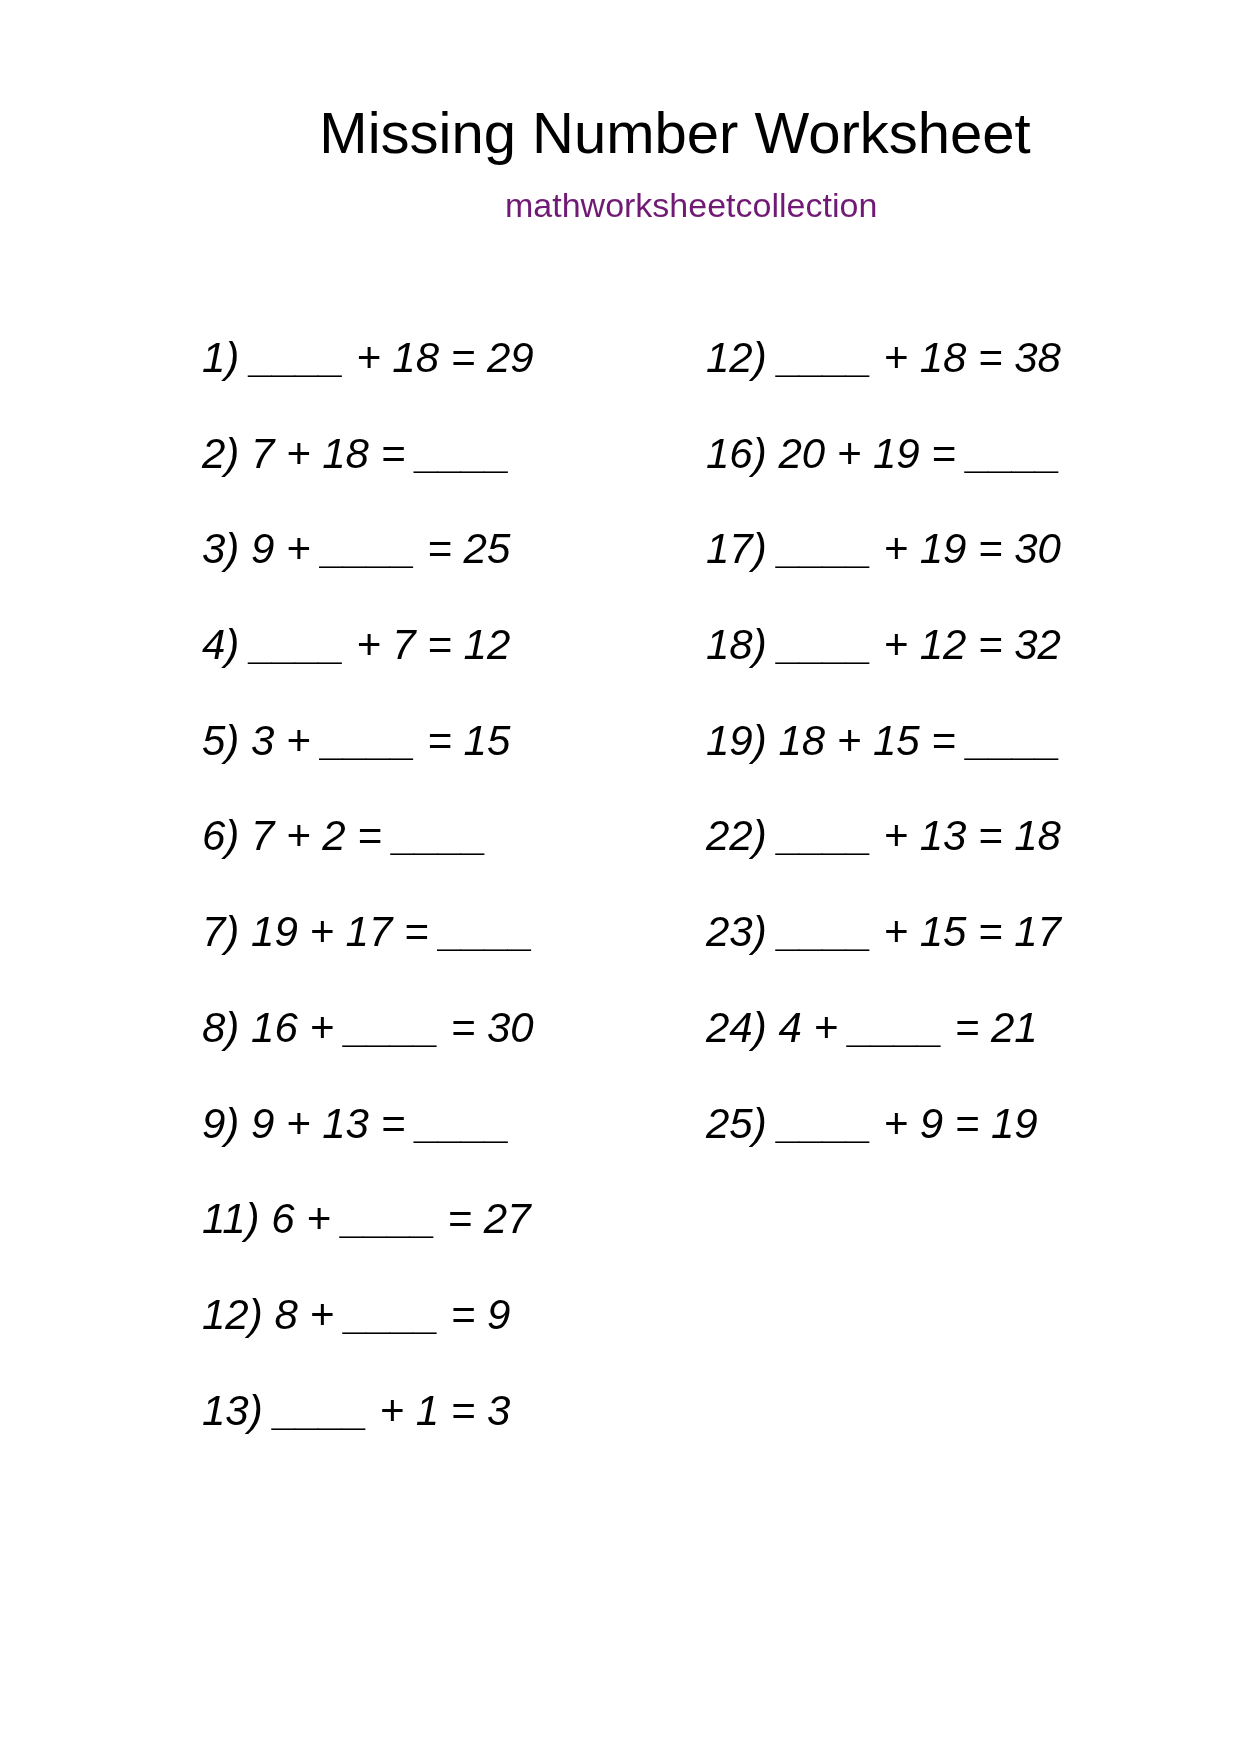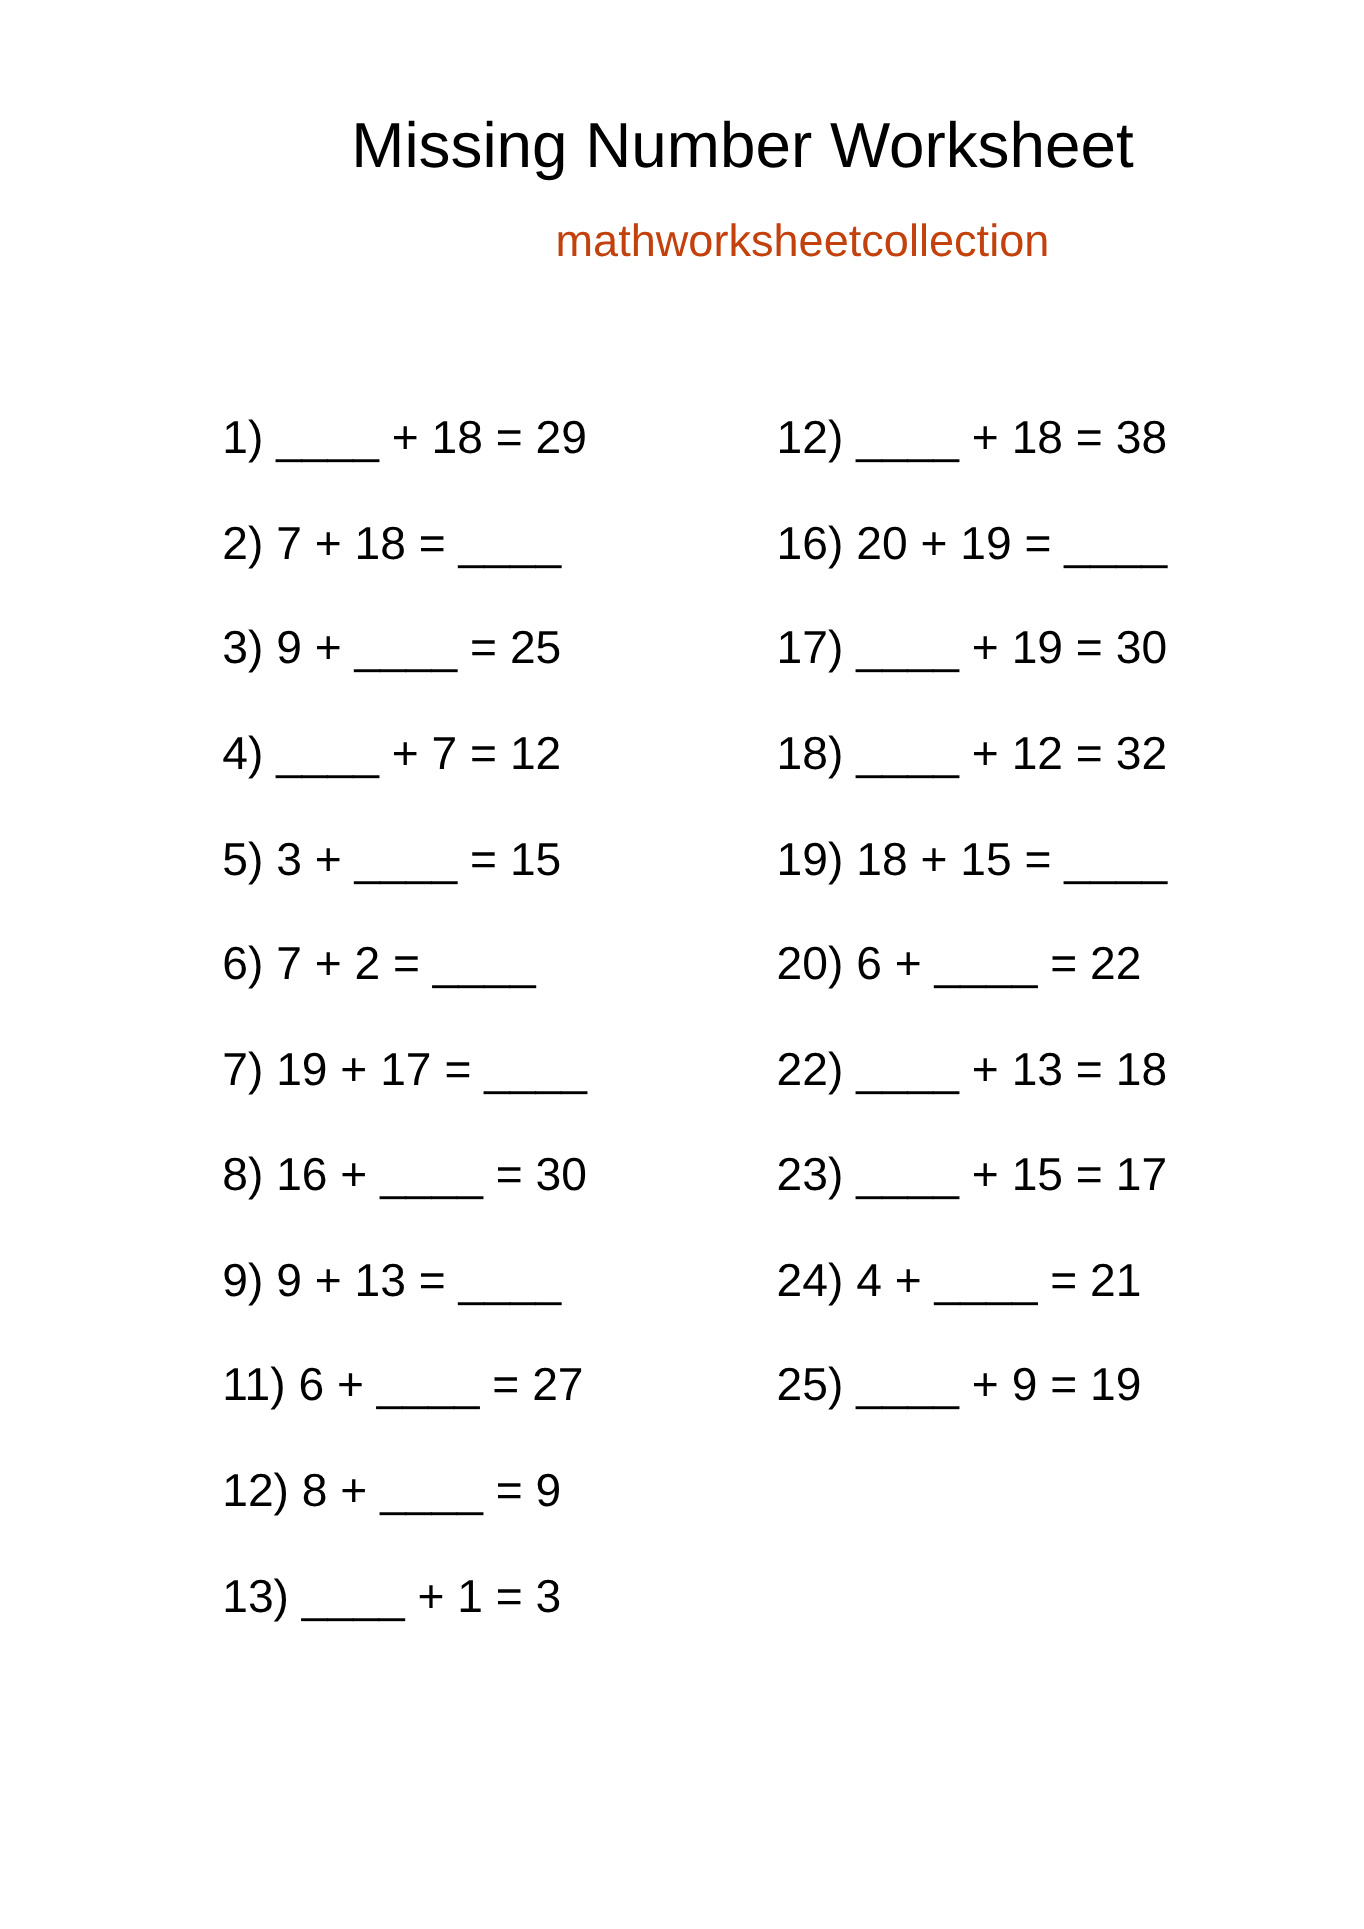--- a/index.html
+++ b/index.html
@@ -1,22 +1,22 @@
 <!DOCTYPE html>
 <html><head>
   <meta charset="utf-8">
   <style>
     html, body { margin: 0; padding: 0; background: #ffffff; }
     body { width: 1240px; height: 1754px; position: relative; overflow: hidden;
            font-family: "Liberation Sans", sans-serif; color: #000; }
     .title { position: absolute; left: 0; width: 1350px; top: 98px; text-align: center;
              font-size: 58px; line-height: 70px; white-space: nowrap; }
-    .subtitle { position: absolute; left: 505px; top: 180px; font-size: 41px; line-height: 50px;
-                color: #c2410c; white-space: nowrap; margin-top: 14px; }
-    .col { position: absolute; top: 372px; }
+    .subtitle { position: absolute; left: 505px; top: 180px; font-size: 34px; line-height: 50px;
+                color: #701a75; white-space: nowrap; }
+    .col { position: absolute; top: 332px; font-style: italic; }
     .col.left { left: 202px; }
     .col.right { left: 706px; }
     .problem { height: 95.7px; font-size: 42px; line-height: 52px; white-space: nowrap; }
     .problem span { white-space: pre; }
   </style>
 </head>
 <body>
 
 <div class="title">Missing Number Worksheet</div>
 <div class="subtitle">mathworksheetcollection</div>
@@ -35,18 +35,17 @@
   <div class="problem"><span>12)</span> <span>8 + ____ = 9</span></div>
   <div class="problem"><span>13)</span> <span>____ + 1 = 3</span></div>
 </div>
 
 <div class="col right">
   <div class="problem"><span>12)</span> <span>____ + 18 = 38</span></div>
   <div class="problem"><span>16)</span> <span>20 + 19 = ____</span></div>
   <div class="problem"><span>17)</span> <span>____ + 19 = 30</span></div>
   <div class="problem"><span>18)</span> <span>____ + 12 = 32</span></div>
   <div class="problem"><span>19)</span> <span>18 + 15 = ____</span></div>
-  <div class="problem"><span>20)</span> <span>6 + ____ = 22</span></div>
   <div class="problem"><span>22)</span> <span>____ + 13 = 18</span></div>
   <div class="problem"><span>23)</span> <span>____ + 15 = 17</span></div>
   <div class="problem"><span>24)</span> <span>4 + ____ = 21</span></div>
   <div class="problem"><span>25)</span> <span>____ + 9 = 19</span></div>
 </div>
 
 </body></html>

